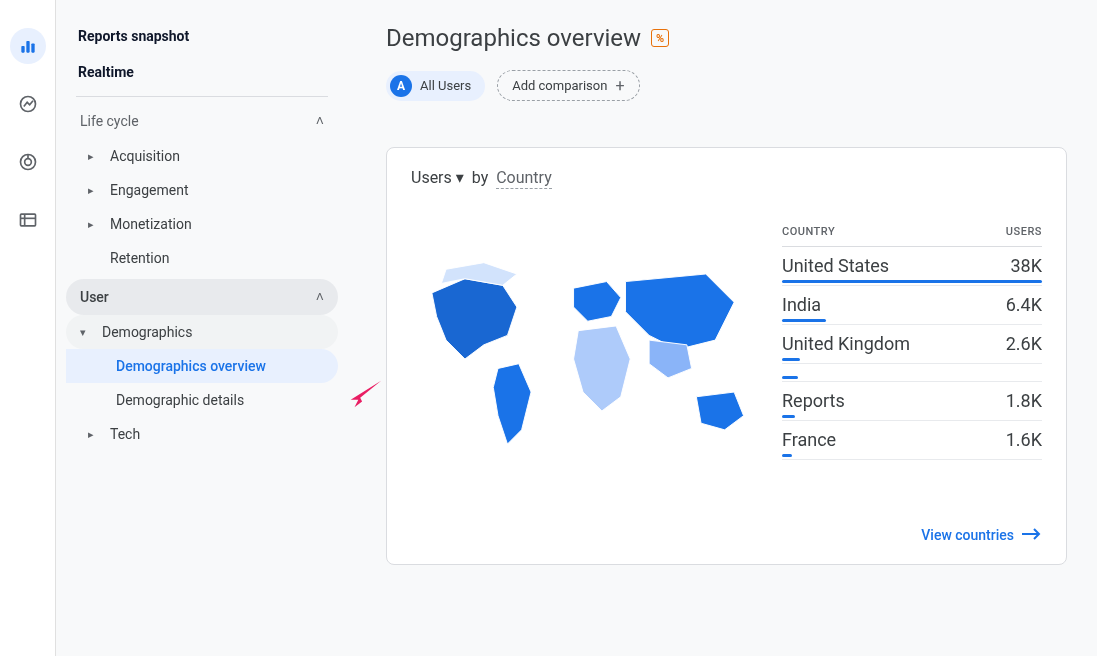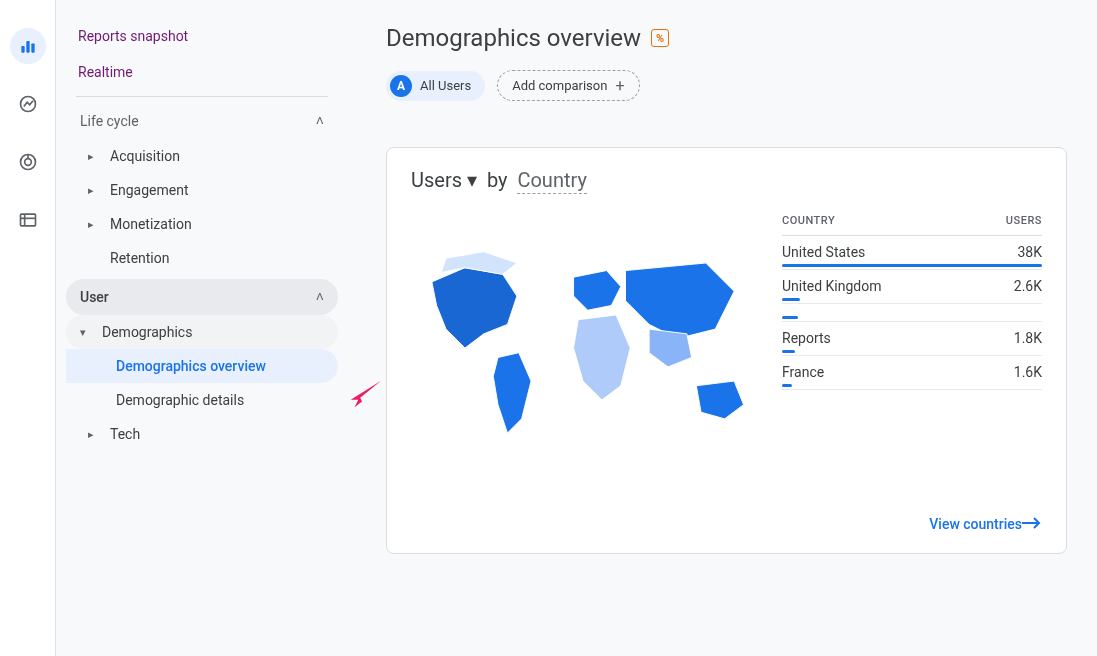--- a/index.html
+++ b/index.html
@@ -4,21 +4,21 @@
 <style>
 * { box-sizing: border-box; margin: 0; padding: 0; font-family: 'Google Sans', Roboto, Arial, sans-serif; }
 body { background: #f8f9fa; display: flex; width: 1097px; height: 656px; overflow: hidden; }
 
 .icon-rail { width: 56px; background: #fff; border-right: 1px solid #e0e0e0; display: flex; flex-direction: column; align-items: center; padding-top: 28px; gap: 22px; }
 .rail-icon { width: 36px; height: 36px; border-radius: 50%; display: flex; align-items: center; justify-content: center; color: #5f6368; }
 .rail-icon.active { background: #e8f0fe; color: #1a73e8; }
 .rail-icon svg { width: 20px; height: 20px; }
 
 .sidebar { width: 300px; background: #f8f9fa; padding: 18px 18px 18px 10px; }
-.top-link { display: block; padding: 10px 12px; font-size: 14px; color: #701a75; font-weight: 400; cursor: pointer; }
+.top-link { display: block; padding: 10px 12px; font-size: 14px; color: #0f172a; font-weight: 700; cursor: pointer; }
 .divider { border: none; border-top: 1px solid #dadce0; margin: 6px 10px; }
 
 .section-header { display: flex; align-items: center; justify-content: space-between; padding: 10px 14px; font-size: 14px; color: #5f6368; cursor: pointer; border-radius: 22px; }
 .section-header.user-hdr { background: #e8eaed; color: #3c4043; font-weight: 500; margin-top: 4px; text-align: center; }
 .chev { font-size: 14px; color: #5f6368; }
 
 .nav-item { display: flex; align-items: center; padding: 9px 14px 9px 22px; font-size: 14px; color: #3c4043; cursor: pointer; border-radius: 0 22px 22px 0; }
 .nav-item.exp { background: #f1f3f4; padding-left: 14px; padding-right: 14px; border-radius: 22px; }
 .nav-item.sel { background: #e8f0fe; color: #1a73e8; font-weight: 500; padding-left: 50px; }
 .nav-item.sub { padding-left: 50px; }
@@ -30,37 +30,37 @@
 .page-title { font-size: 24px; font-weight: 400; color: #3c4043; display: flex; align-items: center; gap: 10px; }
 .title-icon { width: 18px; height: 18px; border: 1.5px solid #e8710a; border-radius: 3px; color: #e8710a; display: inline-flex; align-items: center; justify-content: center; font-size: 11px; font-weight: 700; }
 
 .chip-row { display: flex; gap: 12px; margin-top: 18px; align-items: center; }
 .chip-a { display: flex; align-items: center; background: #e8f0fe; border-radius: 16px; padding: 4px 14px 4px 4px; gap: 8px; font-size: 13px; color: #3c4043; }
 .chip-a .badge { width: 22px; height: 22px; border-radius: 50%; background: #1a73e8; color: #fff; font-size: 12px; font-weight: 700; display: flex; align-items: center; justify-content: center; }
 .chip-b { display: flex; align-items: center; gap: 8px; border: 1px dashed #9aa0a6; border-radius: 16px; padding: 5px 14px; font-size: 13px; color: #3c4043; cursor: pointer; }
 .plus { font-size: 16px; color: #5f6368; }
 
 .card { background: #fff; border: 1px solid #dadce0; border-radius: 8px; margin-top: 46px; padding: 20px 24px; }
-.card-title { font-size: 20px; color: #3c4043; margin-bottom: 16px; }
+.card-title { font-size: 16px; color: #3c4043; margin-bottom: 32px; }
 .card-title .drop { cursor: pointer; }
 .card-title .dim { color: #5f6368; border-bottom: 1px dashed #9aa0a6; cursor: pointer; padding-bottom: 1px; }
 
 .card-body { display: flex; gap: 28px; }
 .map-area { flex: 1; display: flex; align-items: center; justify-content: center; padding: 30px 0; }
 .map-area svg { width: 340px; height: 220px; }
 
 .table-area { width: 260px; }
 .tbl-head { display: flex; justify-content: space-between; font-size: 11px; letter-spacing: 0.5px; color: #5f6368; font-weight: 500; padding: 6px 0 8px; border-bottom: 1px solid #dadce0; }
 .row { border-bottom: 1px solid #e8eaed; padding: 8px 0 2px; }
-.row-top { display: flex; justify-content: space-between; font-size: 14px; color: #3c4043; }
+.row-top { display: flex; justify-content: space-between; font-size: 18px; color: #3c4043; }
 .bar-wrap { margin-top: 4px; height: 3px; }
 .bar { height: 3px; background: #1a73e8; border-radius: 2px; }
 
 .view-link { text-align: right; margin-top: 26px; }
-.view-link a { color: #1a73e8; font-size: 14px; font-weight: 500; text-decoration: none; display: inline-flex; align-items: center; gap: 0; cursor: pointer; }
+.view-link a { color: #1a73e8; font-size: 14px; font-weight: 500; text-decoration: none; display: inline-flex; align-items: center; gap: 8px; cursor: pointer; }
 </style>
 </head>
 <body>
 
 <div class="icon-rail">
   <div class="rail-icon active">
     <svg viewBox="0 0 24 24" fill="currentColor">
         <rect x="4" y="12" width="4" height="8" rx="1"></rect>
         <rect x="10" y="6" width="4" height="14" rx="1"></rect>
         <rect x="16" y="9" width="4" height="11" rx="1"></rect>
@@ -190,20 +190,29 @@
           <span>USERS</span>
         </div>
         <div id="rows">
             <div class="row">
               <div class="row-top">
                 <span>United States</span>
                 <span>38K</span>
               </div>
               <div class="bar-wrap">
                 <div class="bar" style="width:100%"></div>
+              </div>
+            </div>
+            <div class="row">
+              <div class="row-top">
+                <span>India</span>
+                <span>6.4K</span>
+              </div>
+              <div class="bar-wrap">
+                <div class="bar" style="width:17%"></div>
               </div>
             </div>
             <div class="row">
               <div class="row-top">
                 <span>United Kingdom</span>
                 <span>2.6K</span>
               </div>
               <div class="bar-wrap">
                 <div class="bar" style="width:7%"></div>
               </div>

